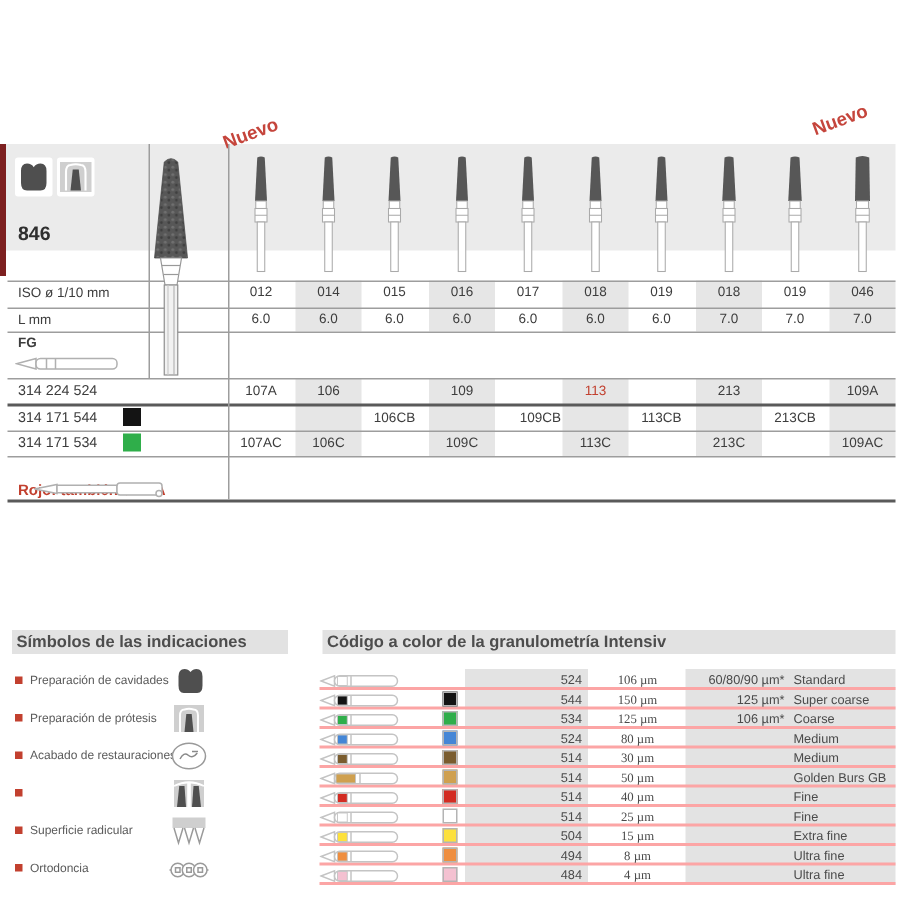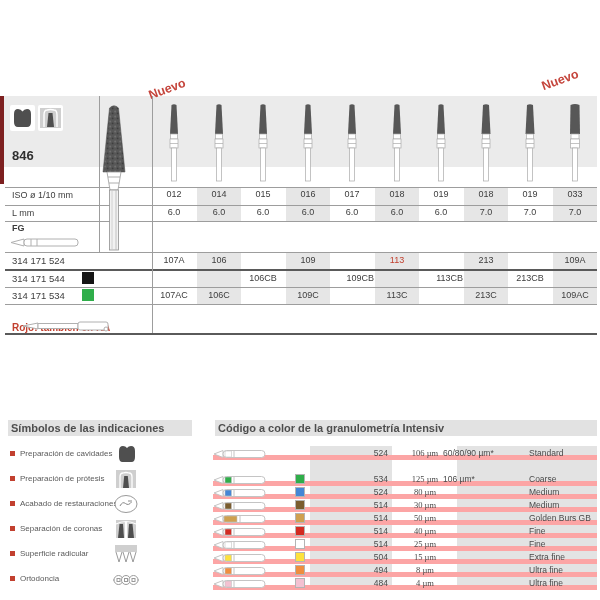--- a/index.html
+++ b/index.html
@@ -17,25 +17,25 @@
   .partnum{position:absolute;left:12px;font-size:9.5px;color:#3d3d3d;}
   .nuevo{position:absolute;font-size:12.5px;font-weight:bold;color:#c5453c;transform:rotate(-20deg);}
   .model{position:absolute;font-size:13px;font-weight:bold;color:#2f2f2f;}
   .note-red{position:absolute;font-size:10px;font-weight:bold;color:#c2402f;}
   .iconbox{position:absolute;background:#fff;border-radius:2px;}
   .swatch{position:absolute;width:12px;height:12px;}
   .panel-title{position:absolute;height:16px;line-height:16px;background:#e2e2e2;
                font-size:11px;font-weight:bold;color:#4d4d4d;padding-left:3px;box-sizing:border-box;}
   .symitem-label{position:absolute;left:20px;font-size:8px;color:#5a5a5a;line-height:24px;}
   .bullet{position:absolute;left:10px;width:5px;height:5px;background:#c2402f;}
-  .crow{position:absolute;left:213px;width:384px;height:13px;border-bottom:5px solid #fca5a5;box-sizing:border-box;}
+  .crow{position:absolute;left:213px;width:384px;height:13px;border-bottom:2px solid #fca5a5;box-sizing:border-box;}
   .crow .txt{position:absolute;top:0;height:12px;line-height:12px;font-size:8.5px;color:#4a4a4a;}
   .crow .code{left:97px;width:78px;text-align:right;}
   .crow .grit{left:182px;width:60px;text-align:center;font-family:Liberation Serif, serif;}
-  .crow .alt{left:230px;width:64px;text-align:left;}
+  .crow .alt{left:246px;width:64px;text-align:right;}
   .crow .gname{left:316px;width:68px;text-align:left;}
   .crow .csw{position:absolute;left:82px;top:1px;width:10px;height:10px;border:1px solid #b4b4b4;box-sizing:border-box;background:#fff;}
   .cband{background:#e3e3e3;}
   svg{display:block;}
 </style>
 </head>
 <body>
 
 <div id="page">
 
@@ -93,21 +93,21 @@
 
   <div class="abs" style="left:10px;top:236px;">
     <svg width="70" height="13" viewBox="0 0 70 13">
       <polygon points="1,6.5 14,3 14,10" fill="#fff" stroke="#b0b0b0"></polygon>
       <rect x="14" y="3" width="54" height="7" rx="3" fill="#fff" stroke="#b0b0b0"></rect>
       <line x1="21" y1="3" x2="21" y2="10" stroke="#b0b0b0"></line>
       <line x1="27" y1="3" x2="27" y2="10" stroke="#b0b0b0"></line>
     </svg>
   </div>
 
-  <div class="partnum" style="top:255px;">314 171 524</div>
+  <div class="partnum" style="top:255px;">314 224 524</div>
   <div class="partnum" style="top:273px;">314 171 544</div>
   <div class="partnum" style="top:290px;">314 171 534</div>
   <div class="swatch" style="left: 82px; top: 272px; background: rgb(20, 20, 20);"></div>
   <div class="swatch" style="left: 82px; top: 289px; background: rgb(47, 174, 74);"></div>
 
   <div class="note-red" style="left:12px;top:322px;">Rojo: también en RA</div>
   <div class="abs" style="left:22px;top:319px;">
     <svg width="92" height="14" viewBox="0 0 92 14">
       <polygon points="1,7 16,4 16,10" fill="#fff" stroke="#b0b0b0"></polygon>
       <rect x="16" y="4.5" width="40" height="5" fill="#fff" stroke="#b0b0b0"></rect>
@@ -155,39 +155,39 @@
     <div class="cell" style="top:189px;">018</div>
     <div class="cell" style="top:207px;">6.0</div>
     <div class="cell red" style="top:255px;">113</div>
     <div class="cell" style="top:273px;"></div>
     <div class="cell" style="top:290px;">113C</div>
   </div>
   <div class="abs" style="left:419px;top:0;width:44px;height:600px;">
     <div class="cell" style="top:189px;">019</div>
     <div class="cell" style="top:207px;">6.0</div>
     <div class="cell" style="top:255px;"></div>
-    <div class="cell" style="top:273px;text-align:right;">113CB</div>
+    <div class="cell" style="top:273px;">113CB</div>
     <div class="cell" style="top:290px;"></div>
   </div>
   <div class="abs" style="left:464px;top:0;width:44px;height:600px;">
     <div class="cell" style="top:189px;">018</div>
     <div class="cell" style="top:207px;">7.0</div>
     <div class="cell" style="top:255px;">213</div>
     <div class="cell" style="top:273px;"></div>
     <div class="cell" style="top:290px;">213C</div>
   </div>
   <div class="abs" style="left:508px;top:0;width:44px;height:600px;">
     <div class="cell" style="top:189px;">019</div>
     <div class="cell" style="top:207px;">7.0</div>
     <div class="cell" style="top:255px;"></div>
     <div class="cell" style="top:273px;">213CB</div>
     <div class="cell" style="top:290px;"></div>
   </div>
   <div class="abs" style="left:553px;top:0;width:44px;height:600px;">
-    <div class="cell" style="top:189px;">033</div>
+    <div class="cell" style="top:189px;">046</div>
     <div class="cell" style="top:207px;">7.0</div>
     <div class="cell" style="top:255px;">109A</div>
     <div class="cell" style="top:273px;"></div>
     <div class="cell" style="top:290px;">109AC</div>
   </div>
 
   <div class="abs" style="left:165px;top:102px;">
     <svg width="18" height="80" viewBox="0 0 18 80">
         <path d="M6.5,3 Q9,1.5 11.5,3 L13,32 L5,32 Z" fill="#575757"></path>
         <rect x="5.5" y="32" width="7" height="5" fill="#fff" stroke="#aaa" stroke-width="0.7"></rect>
@@ -325,21 +325,20 @@
     <span class="abs" style="left:112px;top:1px;">
       <svg width="28" height="22" viewBox="0 0 28 22">
           <ellipse cx="14" cy="11" rx="11" ry="8.5" fill="#fff" stroke="#9a9a9a"></ellipse>
           <path d="M8,13 q2.5,-5 5.5,-2.5 q3,2.5 6,-1.5" stroke="#8a8a8a" fill="none"></path>
           <line x1="16" y1="8" x2="20" y2="8" stroke="#8a8a8a"></line>
         </svg>
     </span>
   </div>
   <div class="abs" style="left:0;top:517px;width:200px;height:24px;">
     <span class="bullet" style="top:9px;"></span>
-    <span class="symitem-label">Separación de coronas</span>
     <span class="abs" style="left:112px;top:1px;">
       <svg width="28" height="22" viewBox="0 0 28 22">
           <rect x="4" y="2" width="20" height="18" fill="#cfcfcf"></rect>
           <path d="M4,6 Q14,1 24,6" stroke="#fff" stroke-width="1.2" fill="none"></path>
           <polygon points="6,20 12,20 11,6 7.5,6" fill="#4f4f4f"></polygon>
           <polygon points="16,20 22,20 20.5,6 17,6" fill="#4f4f4f"></polygon>
           <rect x="12.8" y="4" width="2.4" height="16" fill="#fff"></rect>
         </svg>
     </span>
   </div>
@@ -381,20 +380,35 @@
           <rect x="10" y="2.5" width="42" height="7" rx="3.5" fill="#fff" stroke="#c4c4c4"></rect>
           <rect x="12" y="3" width="6.5" height="6" fill="none" stroke="#c4c4c4" stroke-width="0.6"></rect>
           <line x1="21" y1="2.5" x2="21" y2="9.5" stroke="#c4c4c4"></line>
         </svg>
       </span>
     <span class="txt code">524</span>
     <span class="txt grit">106 µm</span>
     <span class="txt alt">60/80/90 µm*</span>
     <span class="txt gname">Standard</span>
   </div>
+  <div class="crow" style="top:460px;">
+    <span class="abs" style="left:0;top:0.5px;">
+        <svg width="54" height="12" viewBox="0 0 54 12">
+          <polygon points="1,6 10,2.5 10,9.5" fill="#fff" stroke="#c4c4c4"></polygon>
+          <rect x="10" y="2.5" width="42" height="7" rx="3.5" fill="#fff" stroke="#c4c4c4"></rect>
+          <rect x="12" y="3" width="6.5" height="6" stroke="#c4c4c4" stroke-width="0.6" style="fill: rgb(20, 20, 20);"></rect>
+          <line x1="21" y1="2.5" x2="21" y2="9.5" stroke="#c4c4c4"></line>
+        </svg>
+      </span>
+    <span class="csw" style="background: rgb(20, 20, 20);"></span>
+    <span class="txt code">544</span>
+    <span class="txt grit">150 µm</span>
+    <span class="txt alt">125 µm*</span>
+    <span class="txt gname">Super coarse</span>
+  </div>
   <div class="crow" style="top:473px;">
     <span class="abs" style="left:0;top:0.5px;">
         <svg width="54" height="12" viewBox="0 0 54 12">
           <polygon points="1,6 10,2.5 10,9.5" fill="#fff" stroke="#c4c4c4"></polygon>
           <rect x="10" y="2.5" width="42" height="7" rx="3.5" fill="#fff" stroke="#c4c4c4"></rect>
           <rect x="12" y="3" width="6.5" height="6" stroke="#c4c4c4" stroke-width="0.6" style="fill: rgb(47, 174, 74);"></rect>
           <line x1="21" y1="2.5" x2="21" y2="9.5" stroke="#c4c4c4"></line>
         </svg>
       </span>
     <span class="csw" style="background: rgb(47, 174, 74);"></span>

